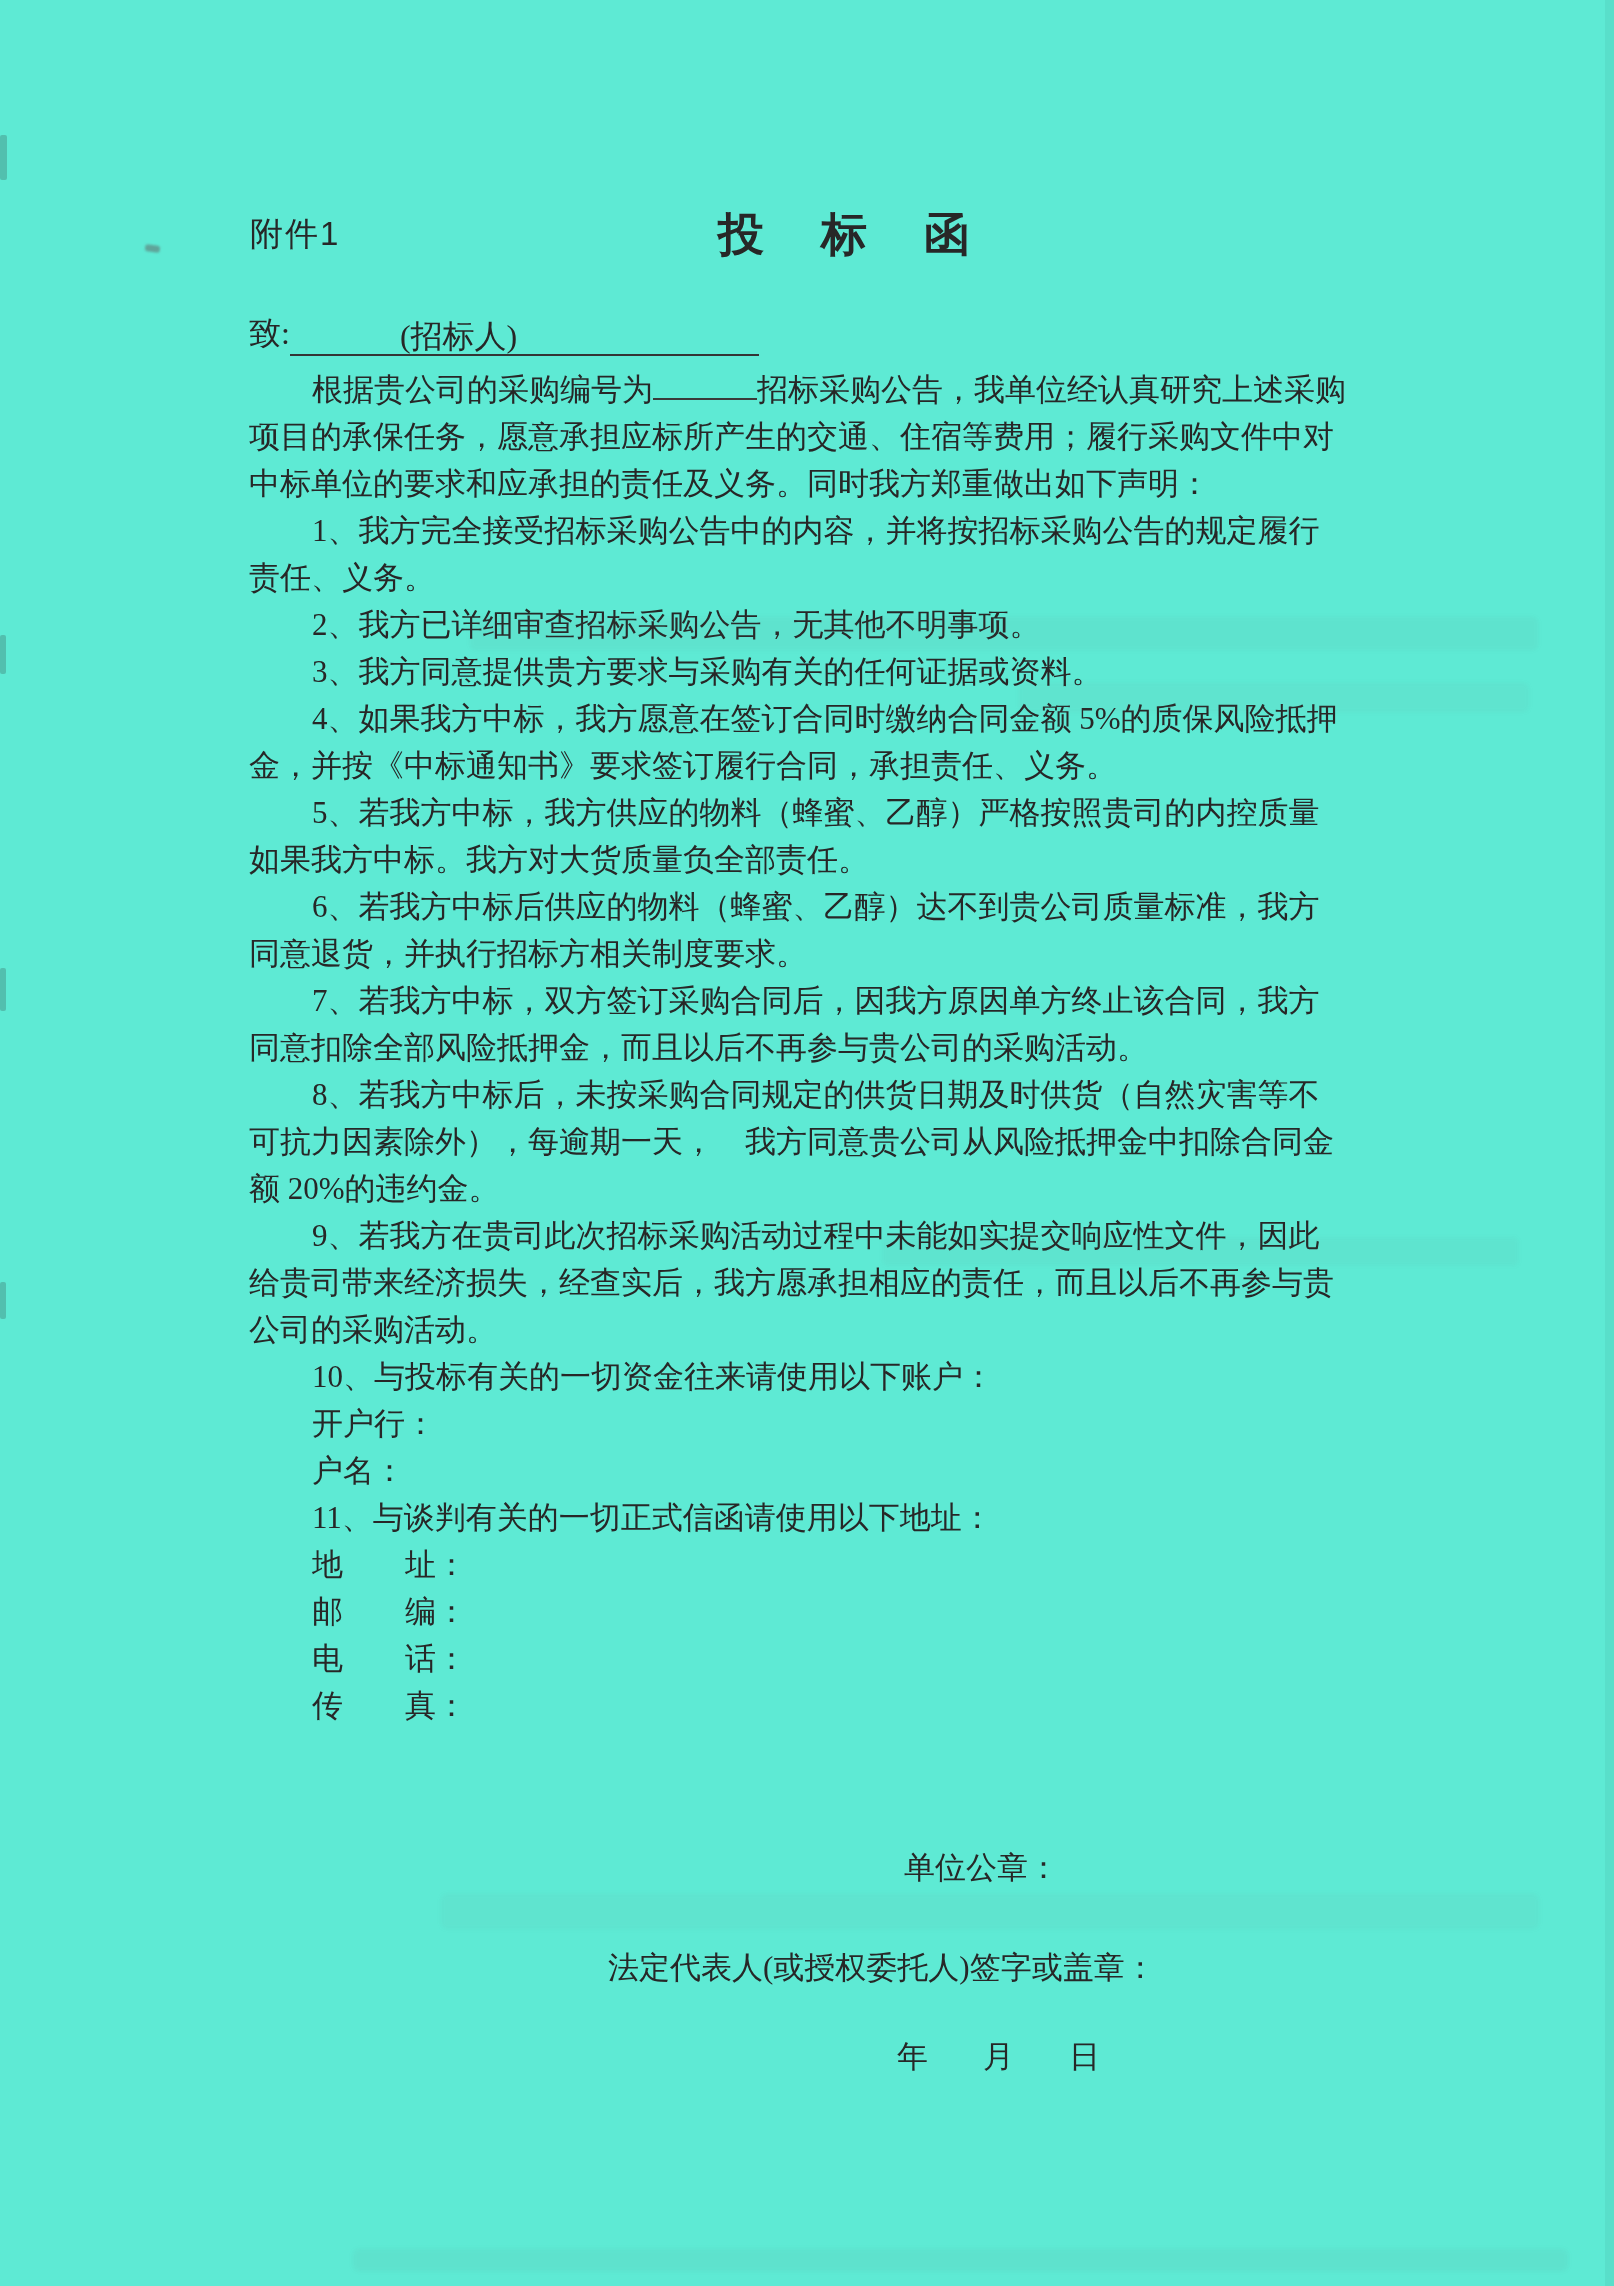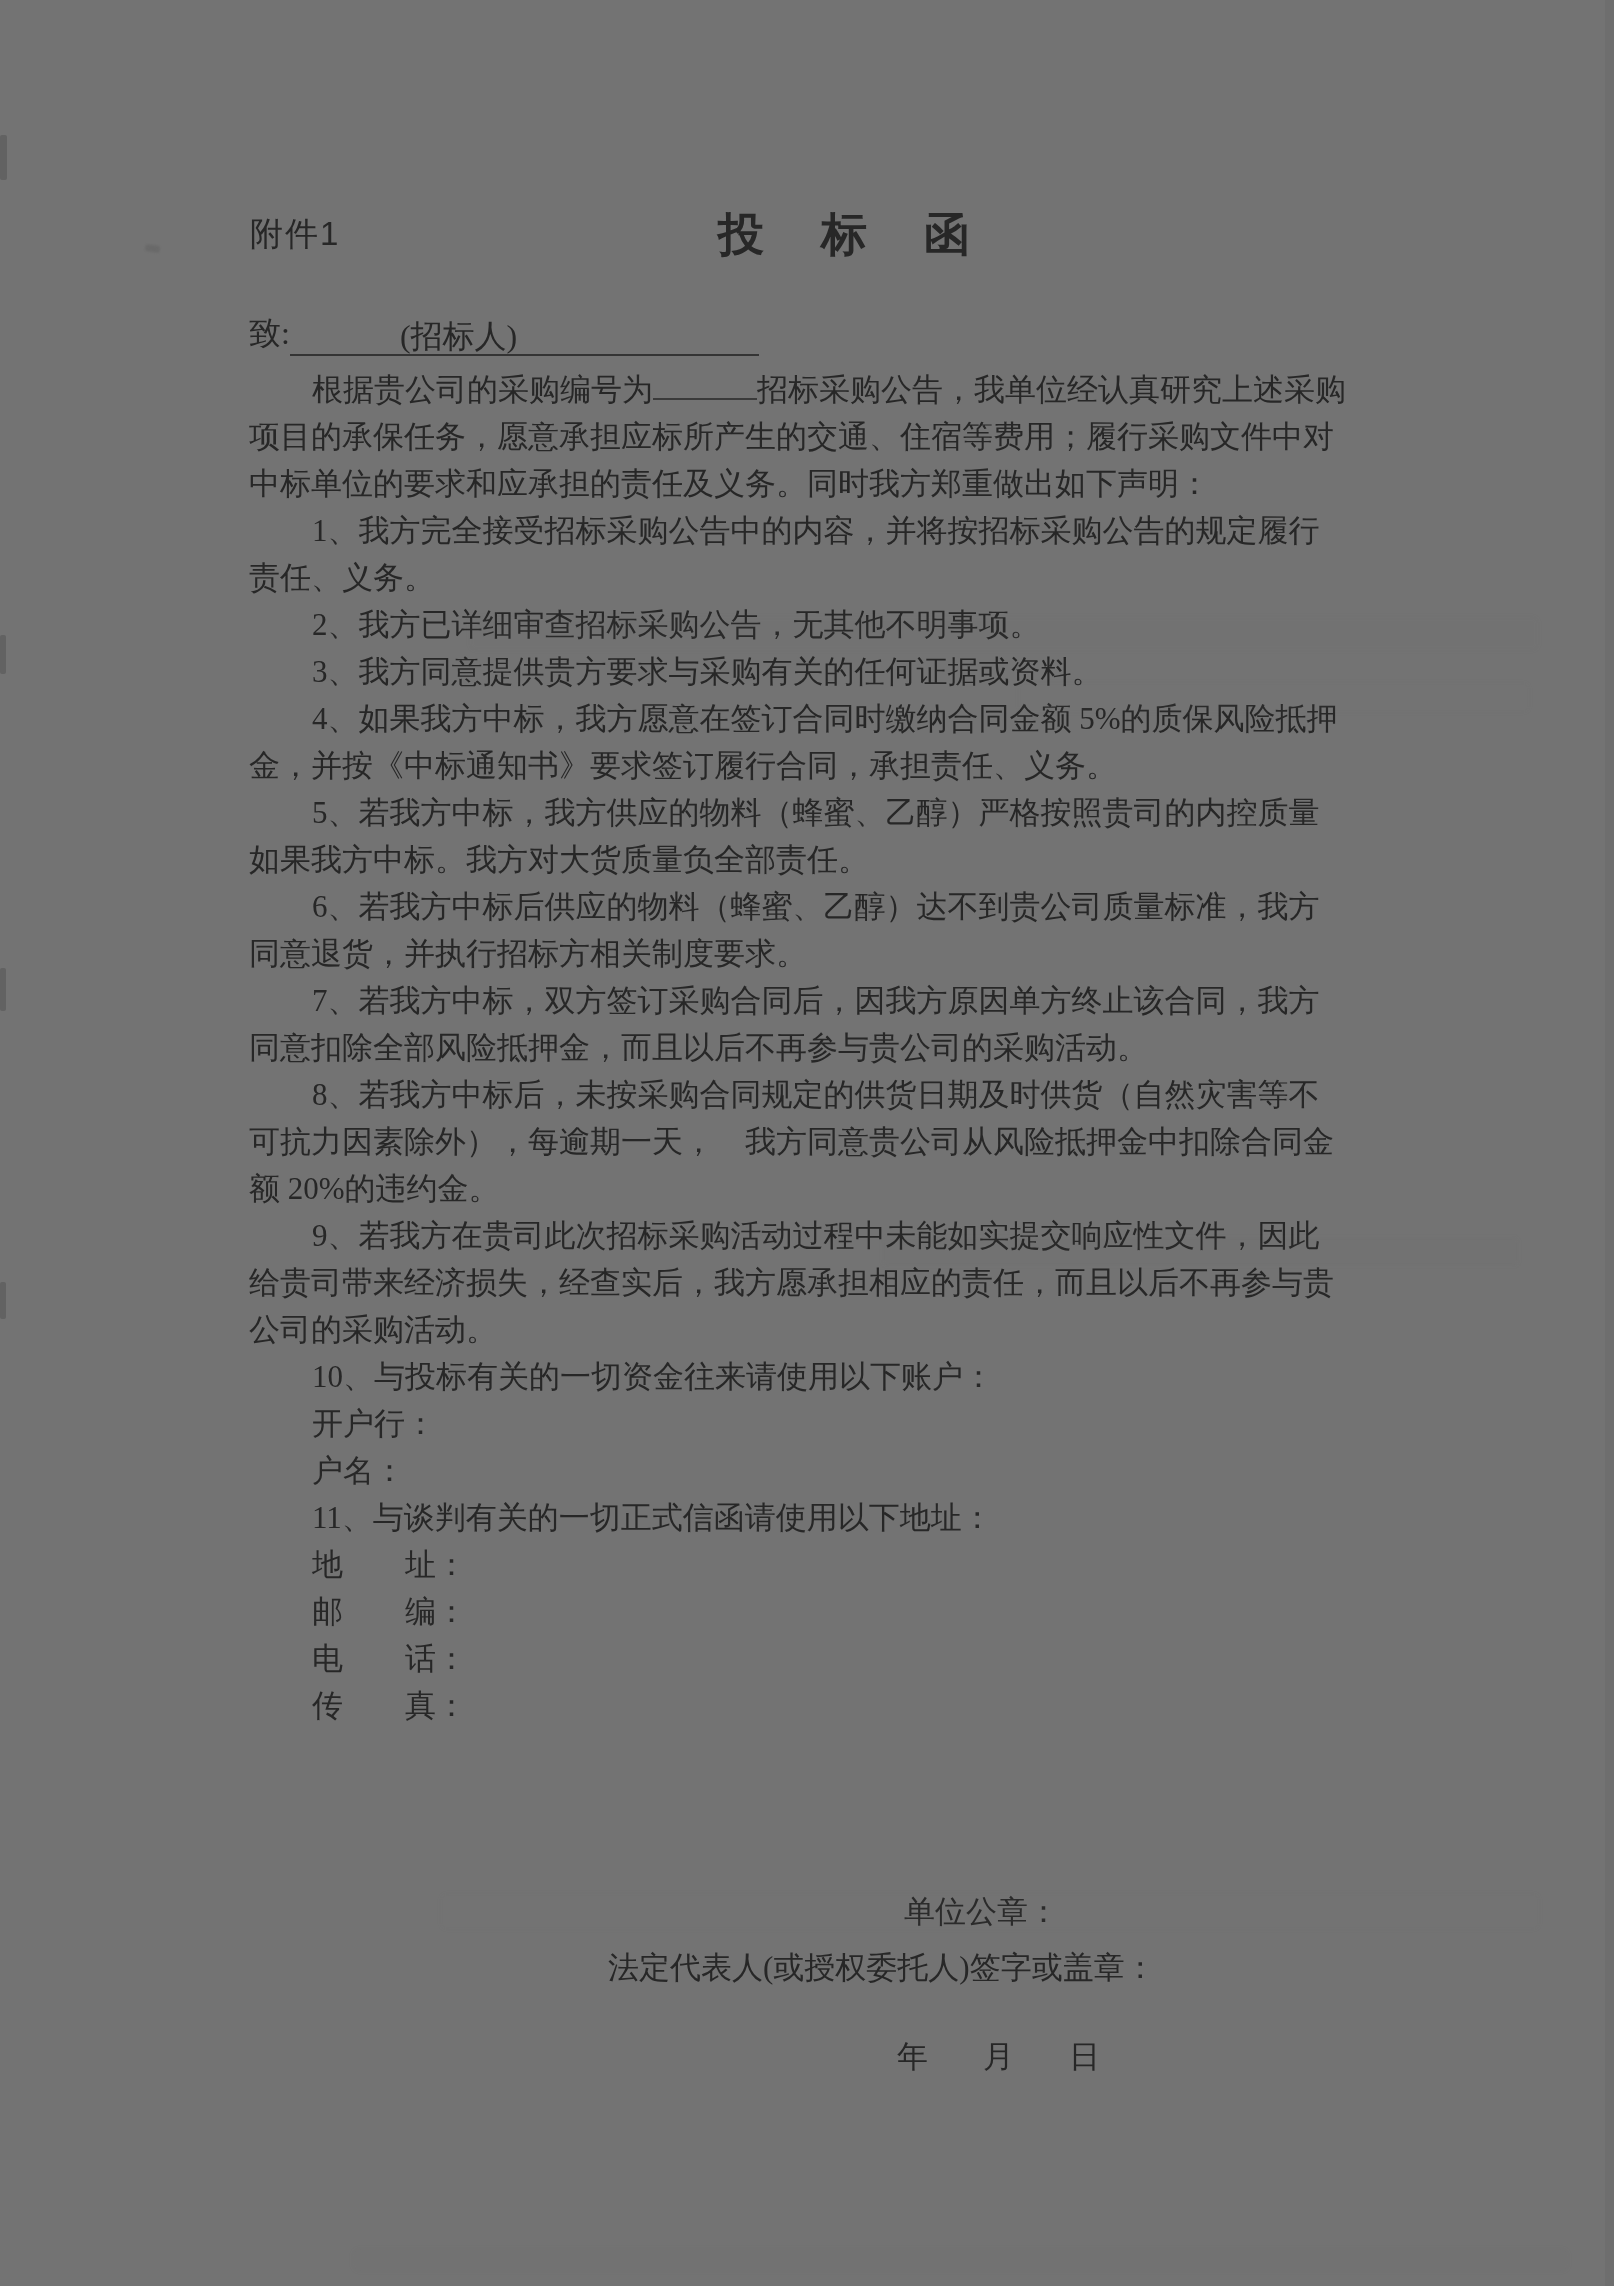--- a/index.html
+++ b/index.html
@@ -1,19 +1,19 @@
 <!DOCTYPE html>
 <html><head>
 <meta charset="utf-8">
 <style>
   html,body{margin:0;padding:0;}
   .page{
     position:relative;
     width:1614px;height:2287px;
-    background:#737373;
+    background:#5eead4;
     font-family:"Liberation Serif","DejaVu Serif",serif;
     color:#272727;
     overflow:hidden;
   }
   
   .attachment{
     position:absolute;left:250px;top:212px;
     font-family:"Liberation Sans","DejaVu Sans",sans-serif;
     font-size:33px;font-weight:500;letter-spacing:2px;
   }
@@ -41,21 +41,21 @@
     font-size:31px;line-height:47px;
   }
   .ln{height:47px;white-space:nowrap;}
   .ind{padding-left:63px;}
   .inline-blank{
     display:inline-block;vertical-align:baseline;
     width:104px;height:29px;
     border-bottom:2.9px solid #3a3a3a;
   }
   
-  .seal-line{position:absolute;left:904px;top:1847px;font-size:31px;white-space:nowrap;margin-top:44px;}
+  .seal-line{position:absolute;left:904px;top:1847px;font-size:31px;white-space:nowrap;}
   .sign-line{position:absolute;left:608px;top:1947px;font-size:31px;white-space:nowrap;}
   .date-line{position:absolute;left:897px;top:2036px;font-size:31px;letter-spacing:55px;white-space:nowrap;}
   
   .artifact{position:absolute;pointer-events:none;}
   .ghost{filter:blur(2px);border-radius:5.9px;}
   .edge-tick{background:rgba(40,40,40,.22);border-radius:2px;}
   .dash-mark{
     left:145px;top:245px;width:14.7px;height:6.9px;
     background:rgba(95,95,95,.5);border-radius:2.9px;transform:rotate(8deg);
     filter:blur(1px);

